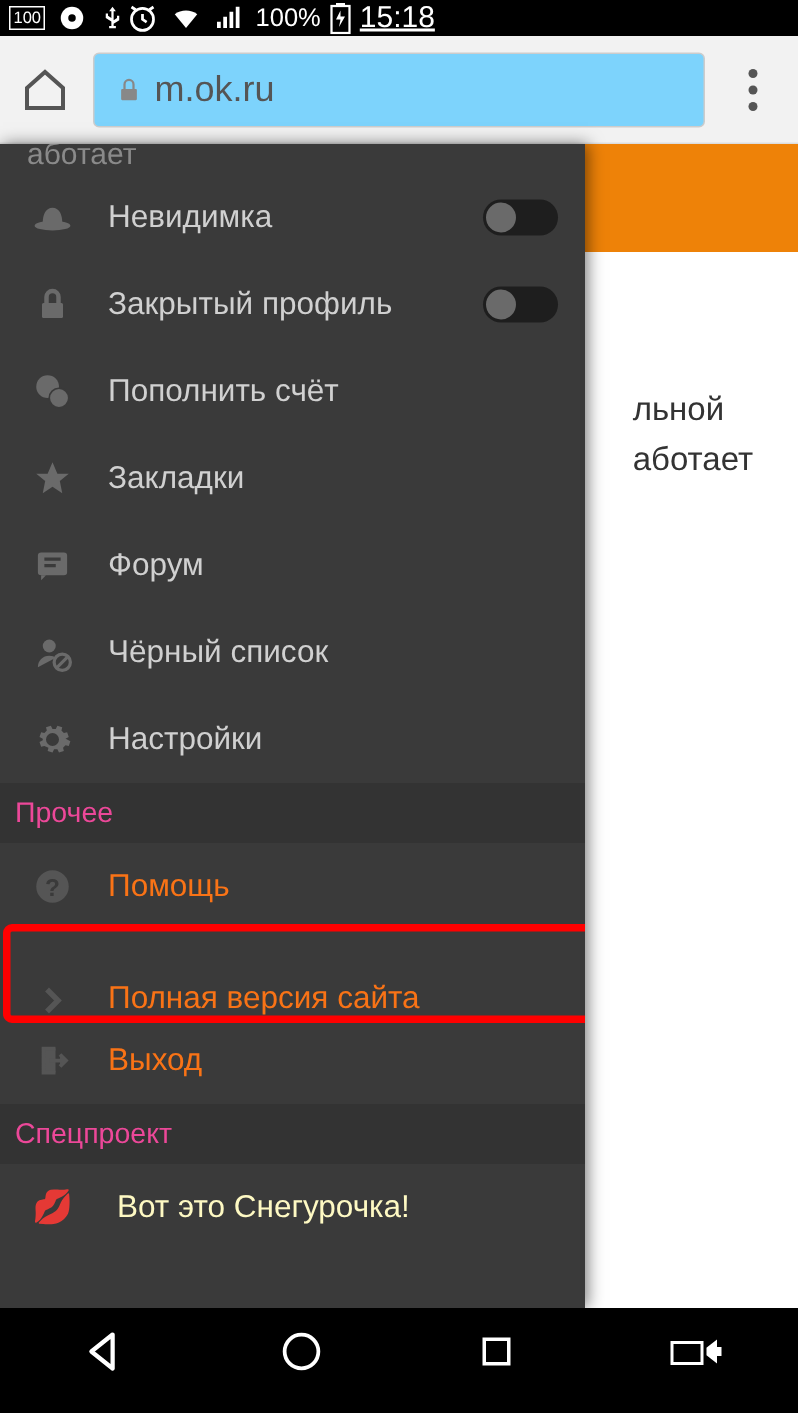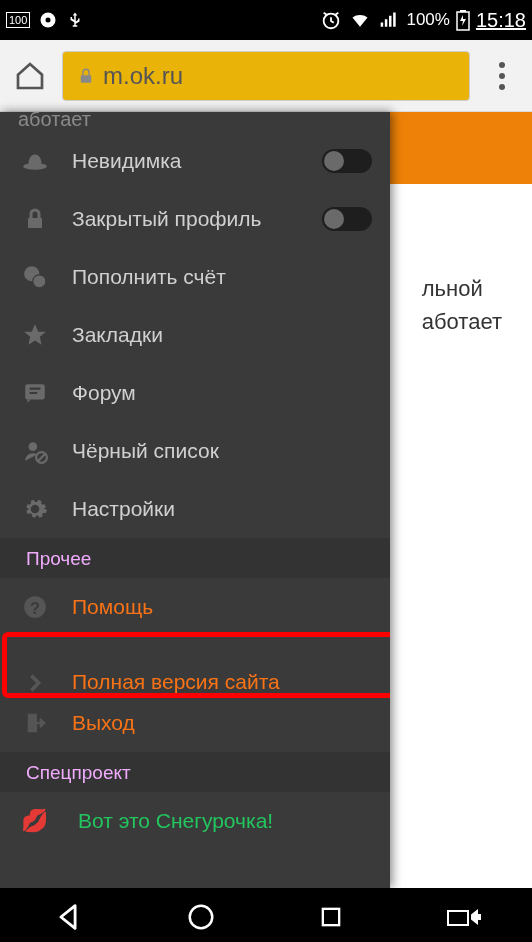--- a/index.html
+++ b/index.html
@@ -1,45 +1,45 @@
 <!DOCTYPE html>
 <html><head>
 <meta charset="utf-8">
 <style>
   * { margin: 0; padding: 0; box-sizing: border-box; }
   html, body { width: 532px; height: 942px; font-family: Arial, sans-serif; background: #000; overflow: hidden; }
-  .status-bar { height: 40px; background: #000; color: #fff; display: flex; align-items: center; justify-content: space-between; padding: 0 6px; font-size: 17px; }
+  .status-bar { height: 24px; background: #000; color: #fff; display: flex; align-items: center; justify-content: flex-start; padding: 0 6px; font-size: 17px; }
   .status-left { display: flex; align-items: center; gap: 8px; }
   .status-right { display: flex; align-items: center; gap: 6px; }
   .status-bar svg { fill: #fff; }
   .browser-bar { height: 72px; background: #f2f2f2; display: flex; align-items: center; padding: 0 10px; gap: 12px; border-bottom: 1px solid #ddd; }
   .home-btn { width: 40px; height: 40px; display: flex; align-items: center; justify-content: center; }
-  .url-field { flex: 1; height: 50px; background: #eab308; border: 1px solid #ccc; border-radius: 4px; display: flex; align-items: center; padding: 0 14px; font-size: 24px; color: #555; }
+  .url-field { flex: 1; height: 50px; background: #7dd3fc; border: 1px solid #ccc; border-radius: 4px; display: flex; align-items: center; padding: 0 14px; font-size: 24px; color: #555; }
   .url-lock { margin-right: 8px; }
   .menu-dots { width: 40px; height: 40px; display: flex; flex-direction: column; align-items: center; justify-content: center; gap: 5px; }
   .menu-dots span { width: 6px; height: 6px; background: #555; border-radius: 50%; }
   .content-area { position: relative; height: 776px; background: #000; }
   .page-bg { position: absolute; inset: 0; background: #fff; }
   .orange-strip { position: absolute; top: 0; left: 0; right: 0; height: 72px; background: #ee8208; }
   .bg-text { position: absolute; top: 160px; right: 30px; color: #333; font-size: 22px; line-height: 1.5; text-align: left; }
   .sidebar { position: absolute; top: 0; left: 0; width: 390px; height: 100%; background: #3a3a3a; box-shadow: 2px 0 10px rgba(0,0,0,.5); display: flex; flex-direction: column; overflow: hidden; }
   .sidebar-header-partial { color: #8a8a8a; font-size: 20px; padding: 0 18px 10px; line-height: 14px; height: 20px; overflow: hidden; }
   .menu-item { display: flex; align-items: center; height: 58px; padding: 0 18px; gap: 20px; color: #ccc; font-size: 21px; }
   .menu-item .icon-slot { width: 34px; display: flex; align-items: center; justify-content: center; color: #6a6a6a; }
   .menu-item .icon-slot svg { fill: #6a6a6a; }
   .menu-item .label { flex: 1; color: #d0d0d0; }
   .toggle { width: 50px; height: 24px; background: #1e1e1e; border-radius: 12px; position: relative; }
   .toggle::after { content: ''; position: absolute; left: 2px; top: 2px; width: 20px; height: 20px; border-radius: 50%; background: #6a6a6a; }
-  .section-header { background: #333; color: #f0abfc; font-size: 19px; padding: 10px 26px 8px; }
+  .section-header { background: #333; color: #ec4899; font-size: 19px; padding: 10px 10px 8px; }
   .dim .label { color: #f97316; }
   .dim .icon-slot svg { fill: #555; }
   .highlight-box { position: relative; align-items: flex-end; }
   .highlight-box::after { content: ''; position: absolute; left: 2px; top: -4px; right: -8px; bottom: -4px; border: 5px solid #ff0000; border-radius: 6px; pointer-events: none; }
   .lips-icon { color: #d63e4c; font-size: 22px; }
-  .special .label { color: #22c55e; padding-left: 6px; }
+  .special .label { color: #fef9c3; padding-left: 6px; }
   .nav-bar { height: 62px; background: #000; display: flex; align-items: center; justify-content: space-around; }
   .nav-bar svg { stroke: #fff; fill: none; stroke-width: 2; }
 </style>
 </head>
 <body>
 
 <div class="status-bar">
   <div class="status-left">
     <span style="font-size:11px;border:1px solid #fff;padding:1px 2px;">100</span>
     <svg width="20" height="20" viewBox="0 0 24 24">

